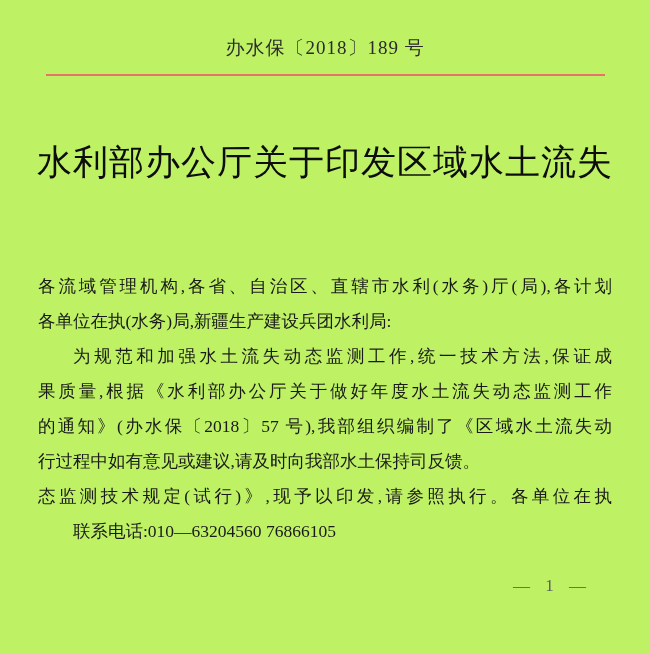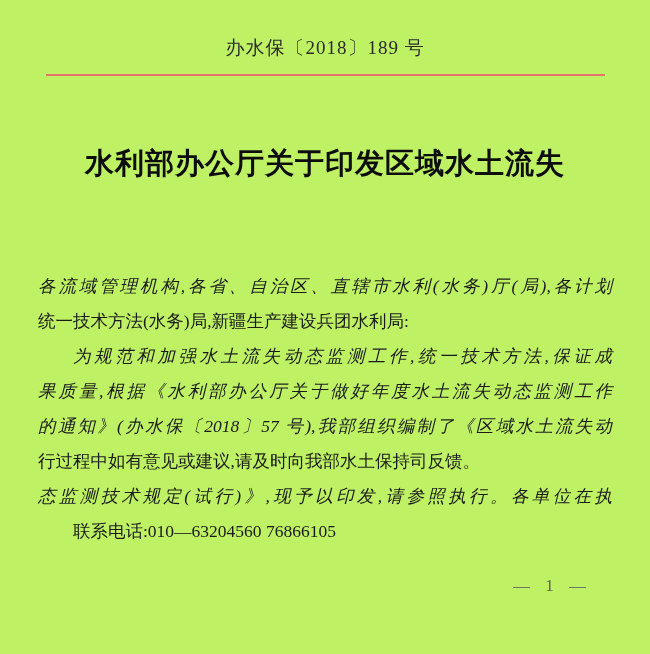--- a/index.html
+++ b/index.html
@@ -25,36 +25,36 @@
     position: absolute;
     top: 74px; left: 46px;
     width: 559px; height: 2px;
     background: #e9736b;
   }
   .title {
     position: absolute;
     top: 138px; left: 0; right: 0;
     margin: 0;
     text-align: center;
-    font-size: 29px;
-    font-weight: 700;
+    font-size: 35px;
+    font-weight: 400;
     line-height: 50px;
     color: #0d0d0d;
   }
   .title .t-line { display: block; letter-spacing: 1px; }
   .body-text {
     position: absolute;
     top: 269px; left: 38px;
     width: 574px;
     font-size: 17.5px;
     line-height: 35px;
     color: #1a1a1a;
   }
   .line { white-space: pre-wrap; }
-  .line.justify { text-align: justify; text-align-last: justify; font-style: italic; }
+  .line.justify { text-align: justify; text-align-last: justify; }
   .line.indent { text-indent: 2em; }
   .page-number {
     position: absolute;
     top: 576px; right: 62px;
     font-size: 17px;
     color: #5c6066;
     letter-spacing: 2px;
     word-spacing: 7px;
   }
 </style>
@@ -66,21 +66,21 @@
   <div class="doc-number">办水保〔2018〕189 号</div>
 
   <div class="red-line"></div>
 
   <h1 class="title">
     <span class="t-line">水利部办公厅关于印发区域水土流失</span>
   </h1>
 
   <div class="body-text">
     <div class="line justify">各流域管理机构,各省、自治区、直辖市水利(水务)厅(局),各计划</div>
-    <div class="line">统一技术方法(水务)局,新疆生产建设兵团水利局:</div>
+    <div class="line">各单位在执(水务)局,新疆生产建设兵团水利局:</div>
     <div class="line indent justify">为规范和加强水土流失动态监测工作,统一技术方法,保证成</div>
     <div class="line justify">果质量,根据《水利部办公厅关于做好年度水土流失动态监测工作</div>
     <div class="line justify">的通知》(办水保〔2018〕57 号),我部组织编制了《区域水土流失动</div>
     <div class="line">行过程中如有意见或建议,请及时向我部水土保持司反馈。</div>
     <div class="line justify">态监测技术规定(试行)》,现予以印发,请参照执行。各单位在执</div>
     <div class="line indent">联系电话:010—63204560 76866105</div>
   </div>
 
   <div class="page-number">— 1 —</div>
 

